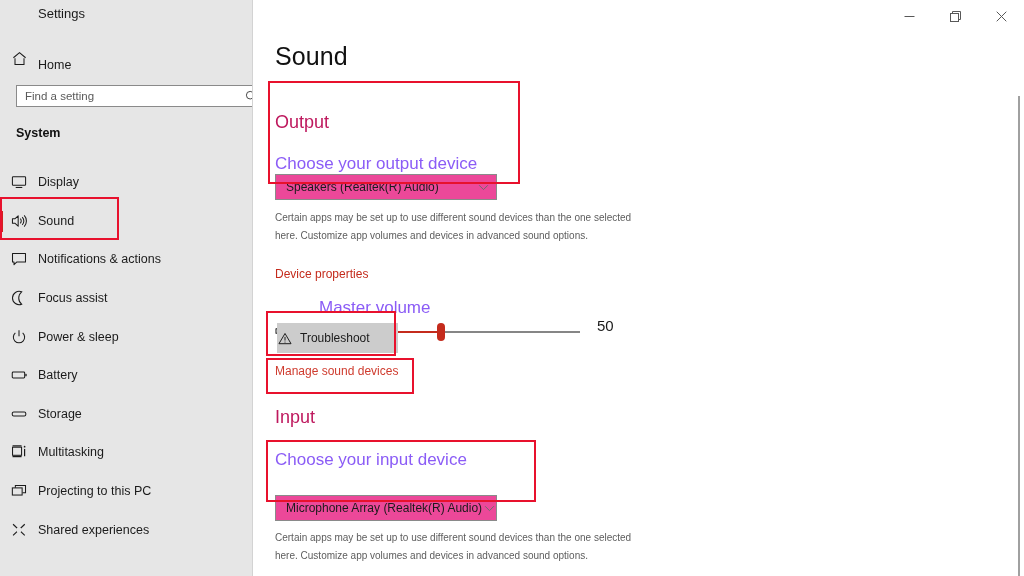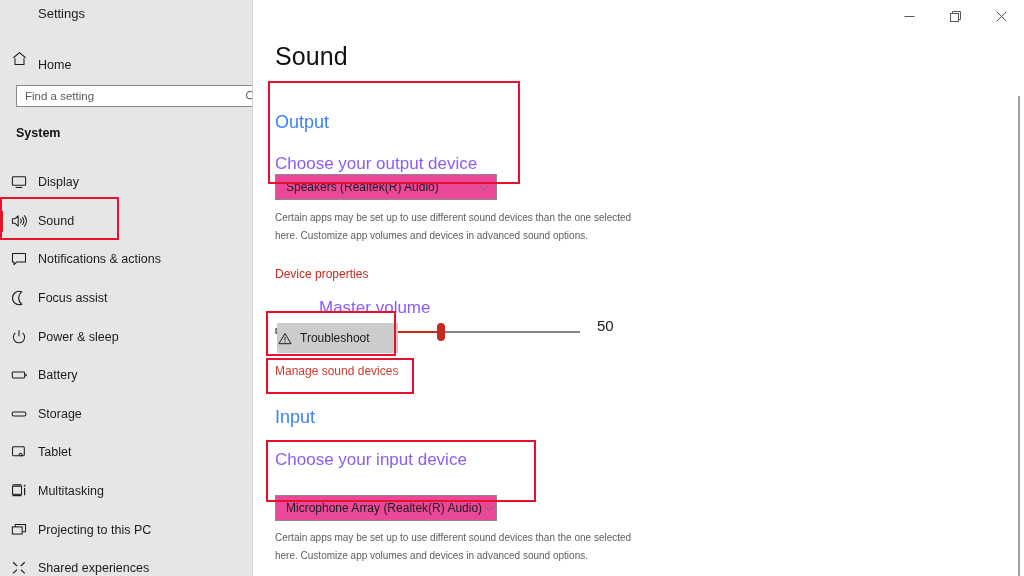--- a/index.html
+++ b/index.html
@@ -145,21 +145,21 @@
   .page-title {
     position: absolute;
     left: 22px; top: 10px;
     font-size: 25px;
     color: #111111;
     letter-spacing: .1px;
   }
   .section-title {
     position: absolute;
     font-size: 18px;
-    color: #3b82f6;
+    color: #be185d;
   }
   .field-label {
     position: absolute;
     font-size: 17px;
     color: #8b5cf6;
   }
   .helper-text {
     position: absolute;
     font-size: 10px;
     line-height: 17.5px;
@@ -387,29 +387,20 @@
 
       <div class="navitem">
         <span class="nav-icon">
           <svg width="17" height="16" viewBox="0 0 18 17">
             <rect x="1.3" y="6.4" width="14.4" height="4.3" rx="1.6" fill="none" stroke="#1b1b1b" stroke-width="1.1"></rect>
           </svg>
         </span>
         <span class="nav-label">Storage</span>
       </div>
 
-      <div class="navitem">
-        <span class="nav-icon">
-          <svg width="17" height="16" viewBox="0 0 18 17">
-            <rect x="1.6" y="3" width="12.5" height="9.4" rx="1" fill="none" stroke="#1b1b1b" stroke-width="1.1"></rect>
-            <path d="M8.4 12.2 C8.4 9.7 11.4 9.4 11.8 11.2 C12 12.2 10.9 12.8 10 12.6" fill="none" stroke="#1b1b1b" stroke-width="1.1"></path>
-          </svg>
-        </span>
-        <span class="nav-label">Tablet</span>
-      </div>
 
       <div class="navitem">
         <span class="nav-icon">
           <svg width="17" height="16" viewBox="0 0 18 17">
             <rect x="1.6" y="3.4" width="9.6" height="8.6" fill="none" stroke="#1b1b1b" stroke-width="1.1"></rect>
             <line x1="1.6" y1="2" x2="11.2" y2="2" stroke="#1b1b1b" stroke-width="1.3"></line>
             <line x1="1.6" y1="13.4" x2="11.2" y2="13.4" stroke="#1b1b1b" stroke-width="1.3"></line>
             <line x1="14.4" y1="5.2" x2="14.4" y2="13" stroke="#1b1b1b" stroke-width="1.3"></line>
             <circle cx="14.4" cy="2.8" r="0.9" fill="#1b1b1b"></circle>
           </svg>

